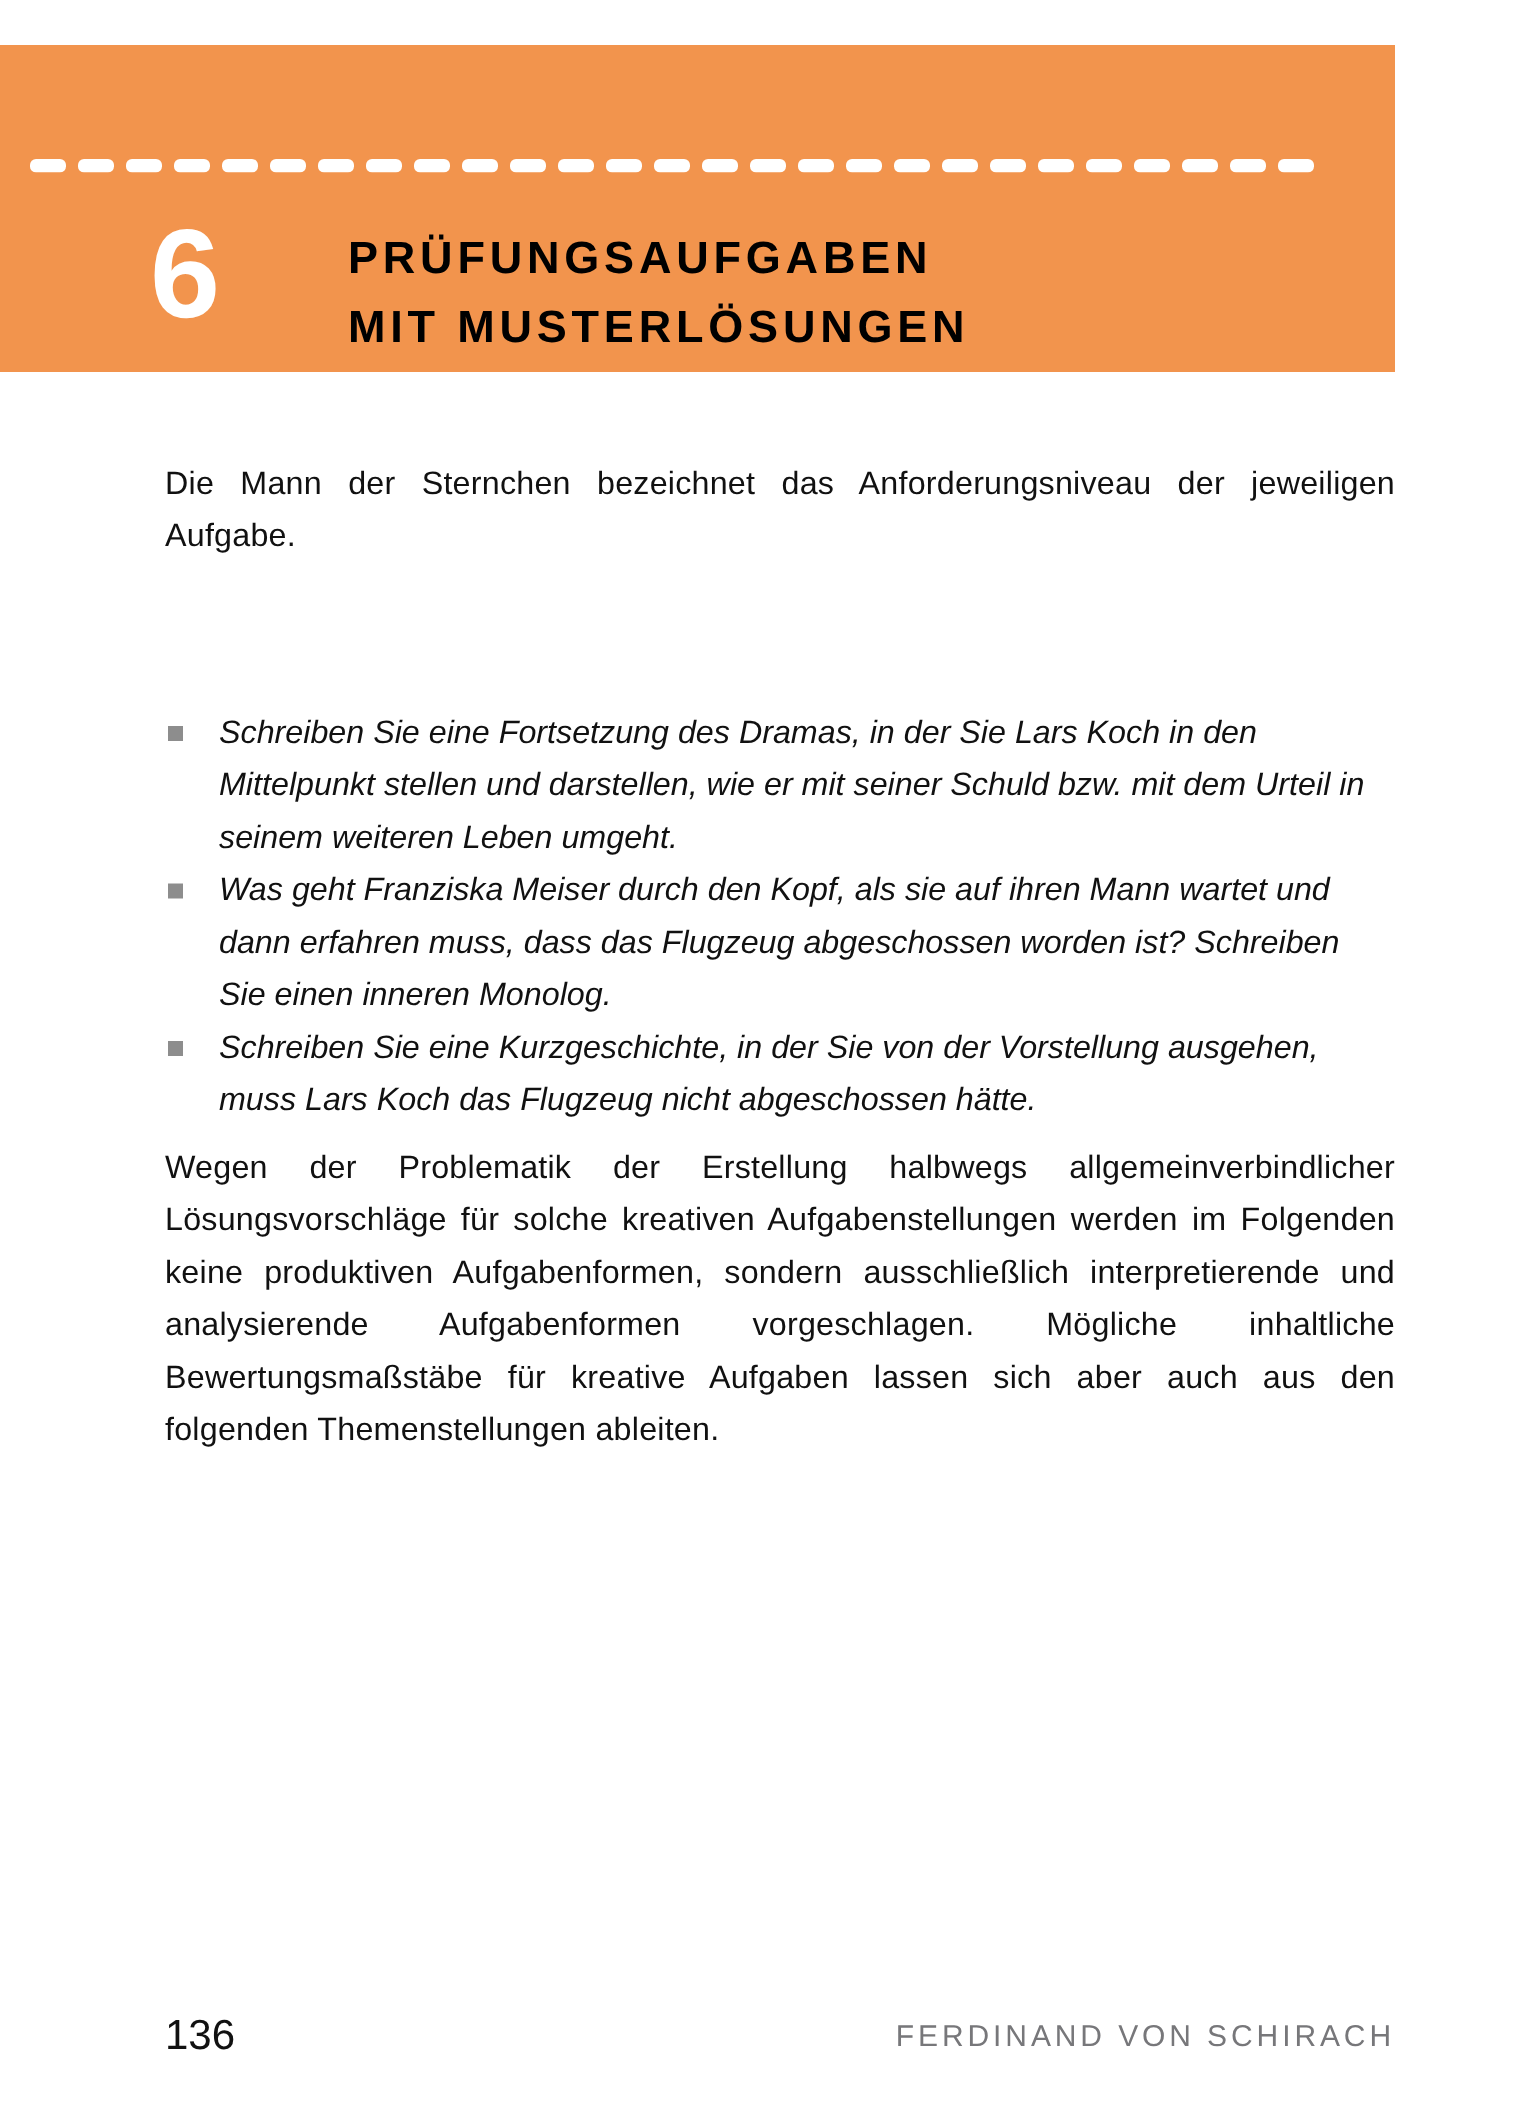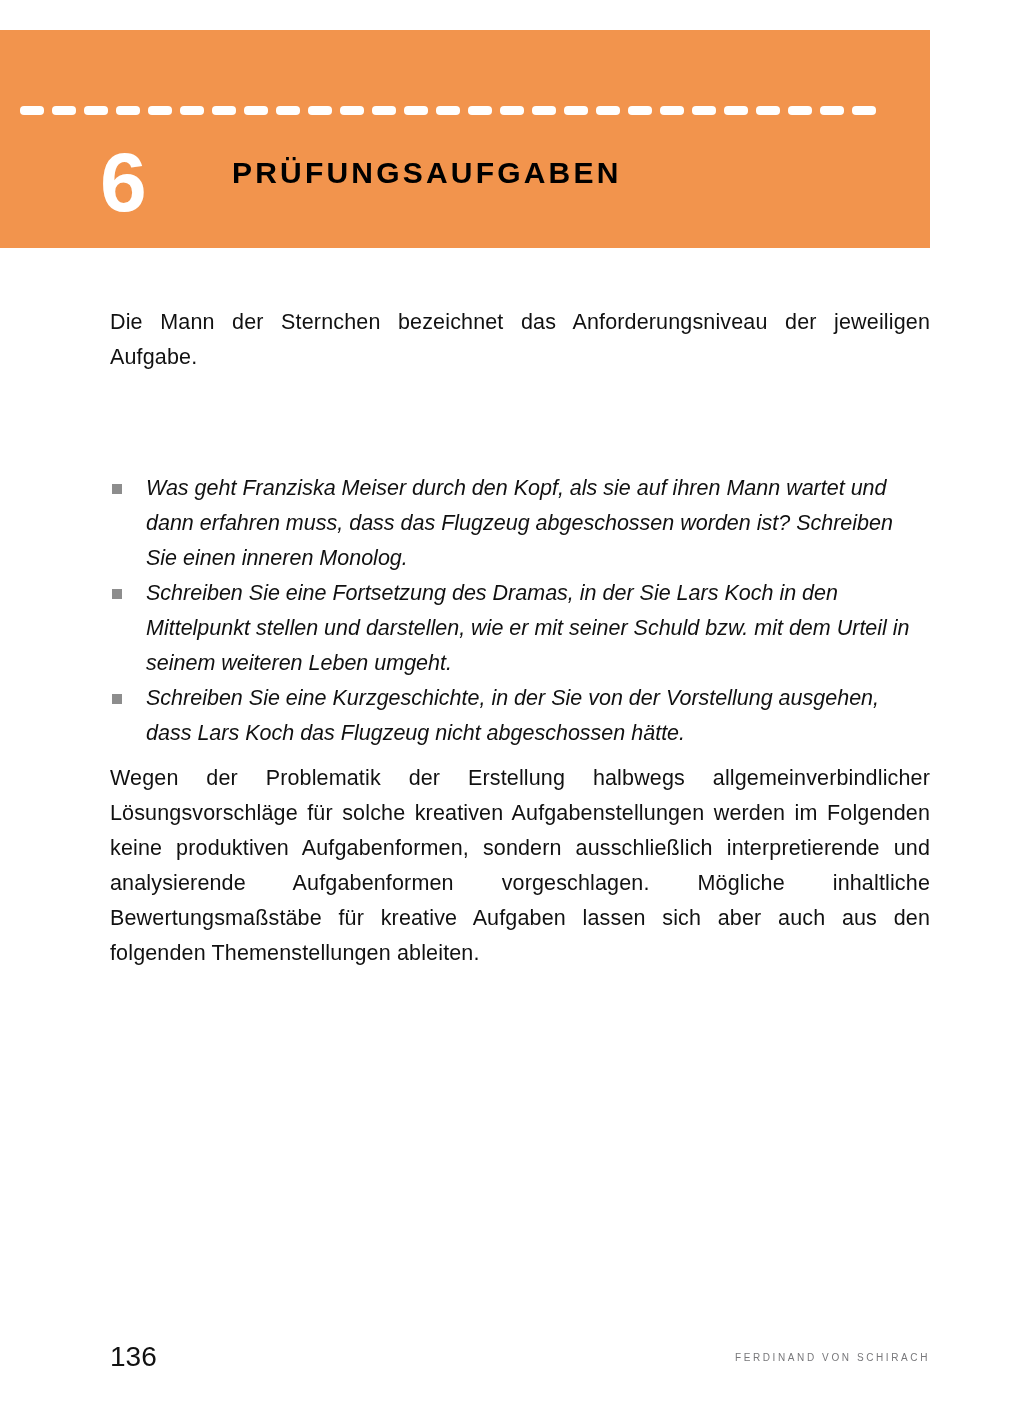--- a/index.html
+++ b/index.html
@@ -149,21 +149,21 @@
     top: 0;
     font-size: 28px;
     line-height: 26px;
     color: #111111;
   }
 
   .footer-author {
     position: absolute;
     right: 0;
     top: 3px;
-    font-size: 10px;
+    font-size: 20px;
     line-height: 22px;
     letter-spacing: 2.6px;
     color: #77777a;
     text-transform: uppercase;
     white-space: nowrap;
   }
 </style>
 </head>
 <body>
 
@@ -198,44 +198,45 @@
         <span class="dash"></span>
         <span class="dash"></span>
         <span class="dash"></span>
         <span class="dash"></span>
       </div>
 
     <div class="chapter-number">6</div>
 
     <div class="chapter-title">
       <span class="title-line">PRÜFUNGSAUFGABEN</span>
+      <span class="title-line">MIT MUSTERLÖSUNGEN</span>
     </div>
   </div>
 
   <div class="content">
 
     <p class="body-paragraph">Die Mann der Sternchen bezeichnet das Anforderungsniveau der jeweiligen Aufgabe.</p>
 
     <div class="gap-intro"></div>
 
 
     <div class="gap-after-intro"></div>
 
     <ul class="bullet-list">
+      <li class="bullet-item">
+        <span class="bullet-marker"></span>
+        <span>Schreiben Sie eine Fortsetzung des Dramas, in der Sie Lars Koch in den Mittelpunkt stellen und darstellen, wie er mit seiner Schuld bzw. mit dem Urteil in seinem weiteren Leben umgeht.</span>
+      </li>
       <li class="bullet-item">
         <span class="bullet-marker"></span>
         <span>Was geht Franziska Meiser durch den Kopf, als sie auf ihren Mann wartet und dann erfahren muss, dass das Flugzeug abgeschossen worden ist? Schreiben Sie einen inneren Monolog.</span>
       </li>
       <li class="bullet-item">
         <span class="bullet-marker"></span>
-        <span>Schreiben Sie eine Fortsetzung des Dramas, in der Sie Lars Koch in den Mittelpunkt stellen und darstellen, wie er mit seiner Schuld bzw. mit dem Urteil in seinem weiteren Leben umgeht.</span>
-      </li>
-      <li class="bullet-item">
-        <span class="bullet-marker"></span>
-        <span>Schreiben Sie eine Kurzgeschichte, in der Sie von der Vorstellung ausgehen, dass Lars Koch das Flugzeug nicht abgeschossen hätte.</span>
+        <span>Schreiben Sie eine Kurzgeschichte, in der Sie von der Vorstellung ausgehen, muss Lars Koch das Flugzeug nicht abgeschossen hätte.</span>
       </li>
     </ul>
 
     <div class="gap-after-list"></div>
 
     <p class="body-paragraph">Wegen der Problematik der Erstellung halbwegs allgemeinverbindlicher Lösungsvorschläge für solche kreativen Aufgabenstellungen werden im Folgenden keine produktiven Aufgabenformen, sondern ausschließlich interpretierende und analysierende Aufgabenformen vorgeschlagen. Mögliche inhaltliche Bewertungsmaßstäbe für kreative Aufgaben lassen sich aber auch aus den folgenden Themenstellungen ableiten.</p>
   </div>
 
   <div class="page-footer">
     <span class="footer-page-number">136</span>

